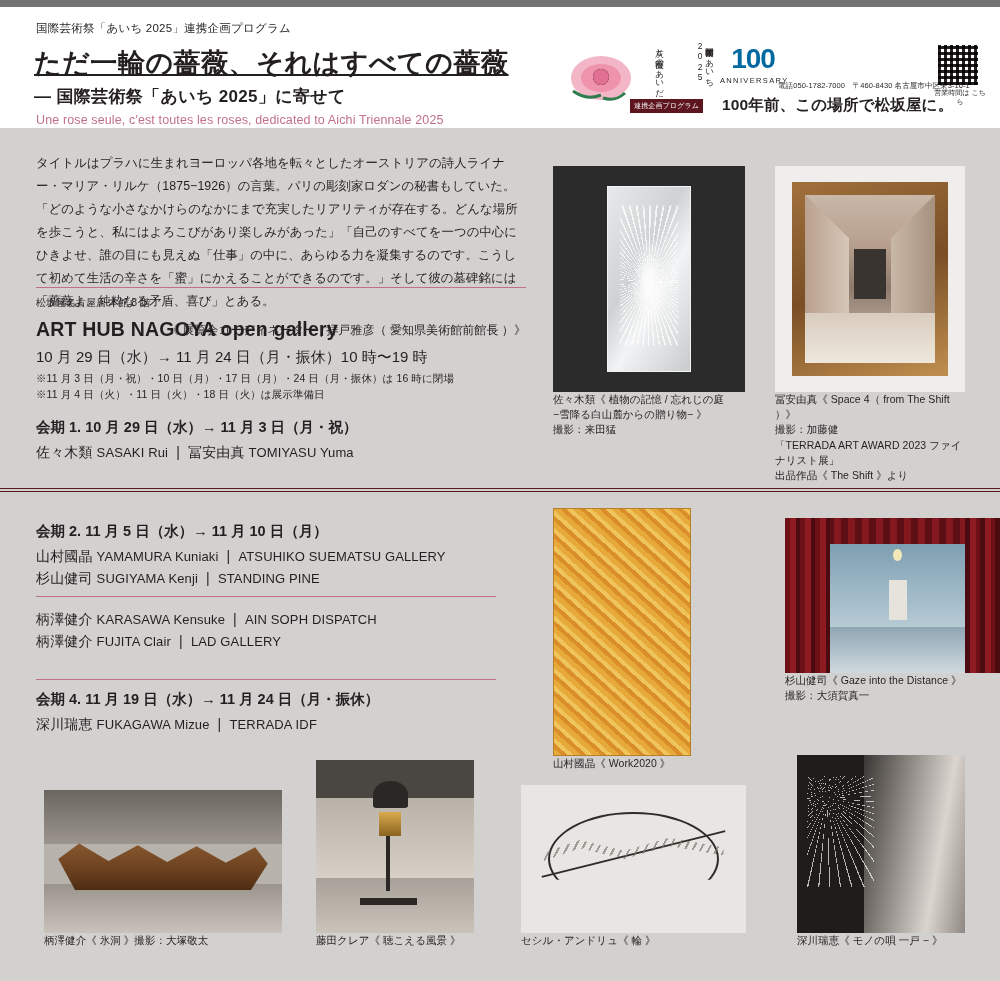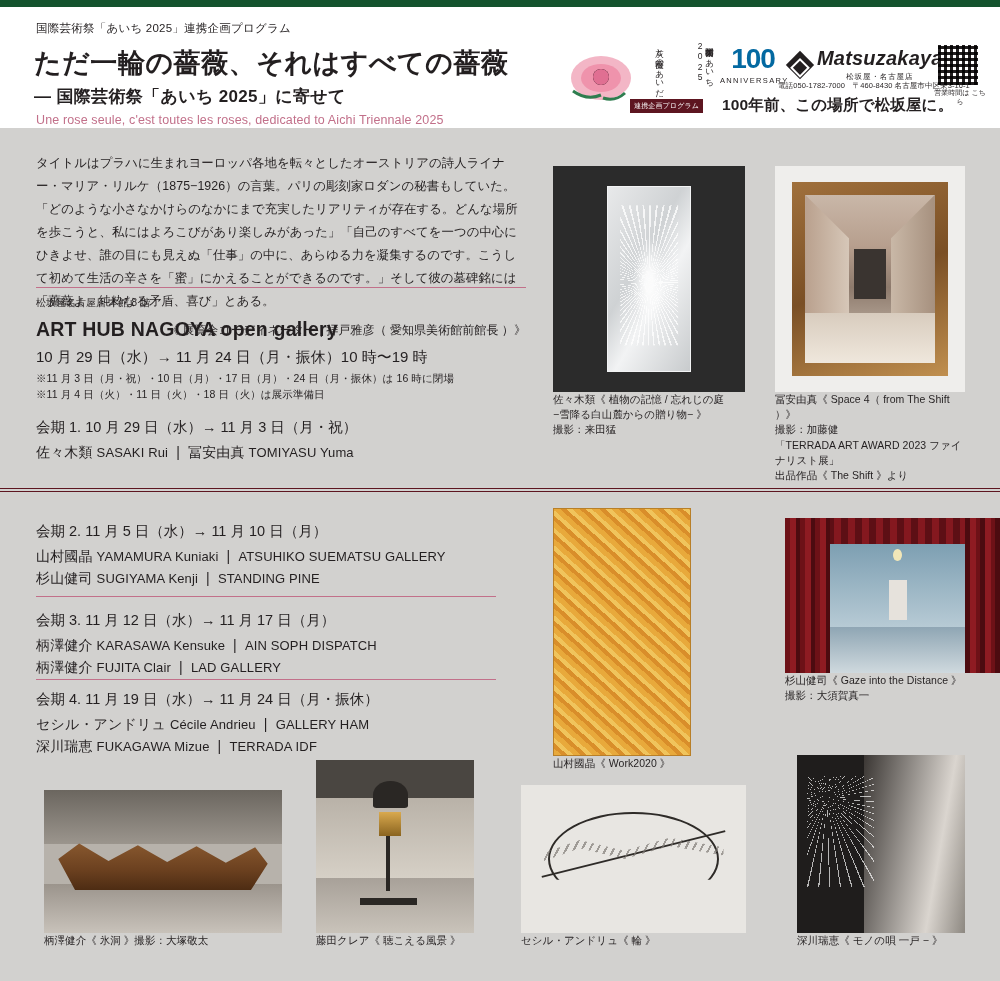--- a/index.html
+++ b/index.html
@@ -10,30 +10,30 @@
     font-family:"Liberation Sans", sans-serif;
     color:#231f20;
     overflow:hidden;
   }
   .page { position:relative; width:1000px; height:981px; background:#d0cfcd; }
 
   
   .header {
     position:absolute; left:0; top:0; width:1000px; height:128px;
     background:#ffffff;
-    border-top:7px solid #14532d;
+    border-top:7px solid #737373;
   }
   .header-inner { position:relative; width:100%; height:100%; }
   .prog-label {
     position:absolute; left:36px; top:14px;
     font-size:11.5px; letter-spacing:.02em; color:#231f20;
   }
   .main-title {
     position:absolute; left:34px; top:38px;
-    font-size:27px; font-weight:bold; letter-spacing:.02em; color:#231f20;
+    font-size:27px; font-weight:bold; letter-spacing:.02em; color:#231f20;text-decoration:underline;
   }
   .sub-title {
     position:absolute; left:34px; top:78px;
     font-size:17px; font-weight:bold; letter-spacing:.02em; color:#231f20;
   }
   .fr-title {
     position:absolute; left:36px; top:106px;
     font-size:12.5px; color:#c2708a; letter-spacing:.01em;
   }
 
@@ -126,21 +126,21 @@
     position:absolute; left:36px; top:287px; width:490px; height:1px; background:#c2708a;
   }
 
   .venue-line { position:absolute; left:36px; top:296px; font-size:10px; }
   .venue-name { position:absolute; left:36px; top:318px; font-size:19.5px; font-weight:bold; letter-spacing:.01em;}
   .venue-dates { position:absolute; left:36px; top:348px; font-size:15px; font-weight:normal; }
   .note1 { position:absolute; left:36px; top:372px; font-size:10.5px; letter-spacing:.01em;}
   .note2 { position:absolute; left:36px; top:388px; font-size:10.5px; letter-spacing:.01em;}
 
   .term-block { position:absolute; left:36px; }
-  .term-title { font-size:14.5px; font-weight:normal; margin-bottom:7px;}
+  .term-title { font-size:14.5px; font-weight:bold; margin-bottom:7px;}
   .term-artist { font-size:14px; margin-bottom:4px; letter-spacing:.01em;}
   .term-artist .en { font-size:13px; }
 
   
   .ph { position:absolute; }
   .ph .cap { font-size:10.5px; line-height:1.45; letter-spacing:.005em;}
 
   .img { background:#9a9a9a; display:block; position:relative; overflow:hidden;}
 
   
@@ -278,29 +278,20 @@
 
       <div class="vert-text">灰と薔薇のあいだに</div>
       <div class="badge-small">連携企画プログラム</div>
       <div class="triennale-mark">国際芸術祭 あいち 2025</div>
 
       <div class="anniv">
         <div class="num">100</div>
         <div class="word">ANNIVERSARY</div>
       </div>
 
-      <div class="msz">
-        <div class="msz-row">
-          <div class="msz-dia"></div>
-          <div>
-            <div class="msz-name">Matsuzakaya</div>
-            <div class="msz-sub">松坂屋・名古屋店</div>
-          </div>
-        </div>
-      </div>
       <div class="msz-tel">電話050-1782-7000　〒460-8430 名古屋市中区栄3-16-1</div>
       <div class="msz-tag">100年前、この場所で松坂屋に。</div>
 
       <div class="qr"></div>
       <div class="qr-cap">営業時間は
 こちら</div>
     </div>
   </div>
 
   <div class="band1"></div>
@@ -375,44 +366,37 @@
     <div class="term-artist">
       <span>杉山健司</span>
       <span class="en">SUGIYAMA Kenji</span>
       &nbsp;|&nbsp;
       <span class="en">STANDING PINE</span>
     </div>
   </div>
   <div style="position:absolute;left:36px;top:596px;width:460px;height:1px;background:#c2708a;"></div>
 
   <div class="term-block" style="top:611px;">
-    <div class="term-title">会期 3. 11 月 12 日（水）→ 11 月 17 日（月）</div>
     <div class="term-artist">
       <span>柄澤健介</span>
       <span class="en">KARASAWA Kensuke</span>
       &nbsp;|&nbsp;
       <span class="en">AIN SOPH DISPATCH</span>
     </div>
     <div class="term-artist">
       <span>柄澤健介</span>
       <span class="en">FUJITA Clair</span>
       &nbsp;|&nbsp;
       <span class="en">LAD GALLERY</span>
     </div>
   </div>
   <div style="position:absolute;left:36px;top:679px;width:460px;height:1px;background:#c2708a;"></div>
 
   <div class="term-block" style="top:690px;">
     <div class="term-title">会期 4. 11 月 19 日（水）→ 11 月 24 日（月・振休）</div>
-    <div class="term-artist">
-      <span>セシル・アンドリュ</span>
-      <span class="en">Cécile Andrieu</span>
-      &nbsp;|&nbsp;
-      <span class="en">GALLERY HAM</span>
-    </div>
     <div class="term-artist">
       <span>深川瑞恵</span>
       <span class="en">FUKAGAWA Mizue</span>
       &nbsp;|&nbsp;
       <span class="en">TERRADA IDF</span>
     </div>
   </div>
 
   <div class="ph" style="left:553px; top:508px; width:138px;">
     <div class="img img-orange" style="width:138px;height:248px;"></div>

